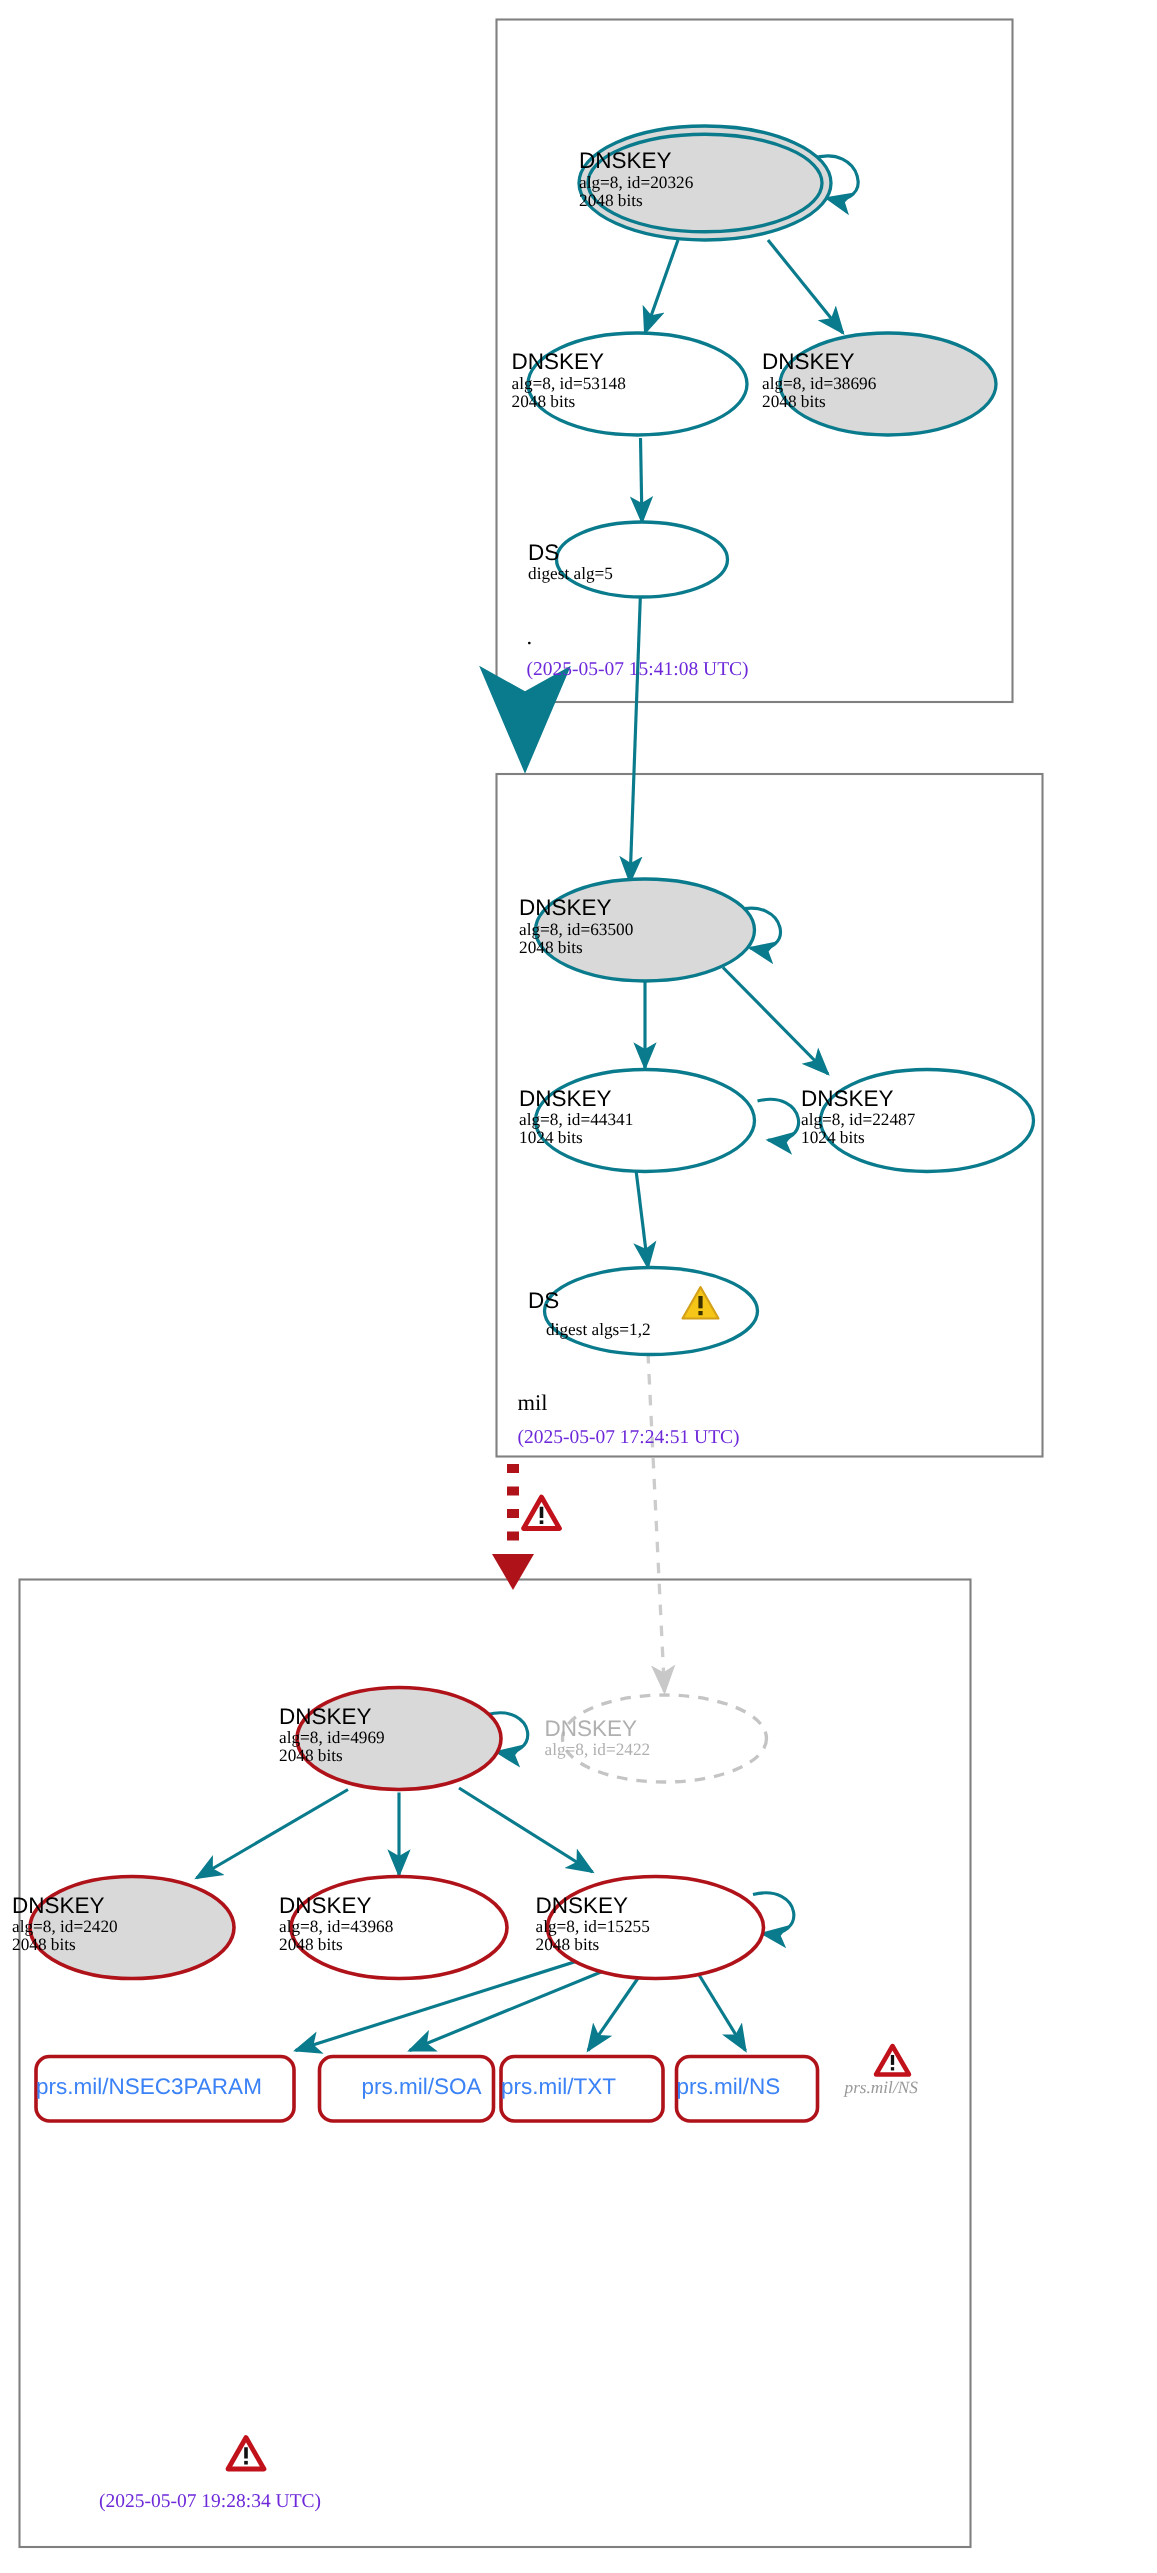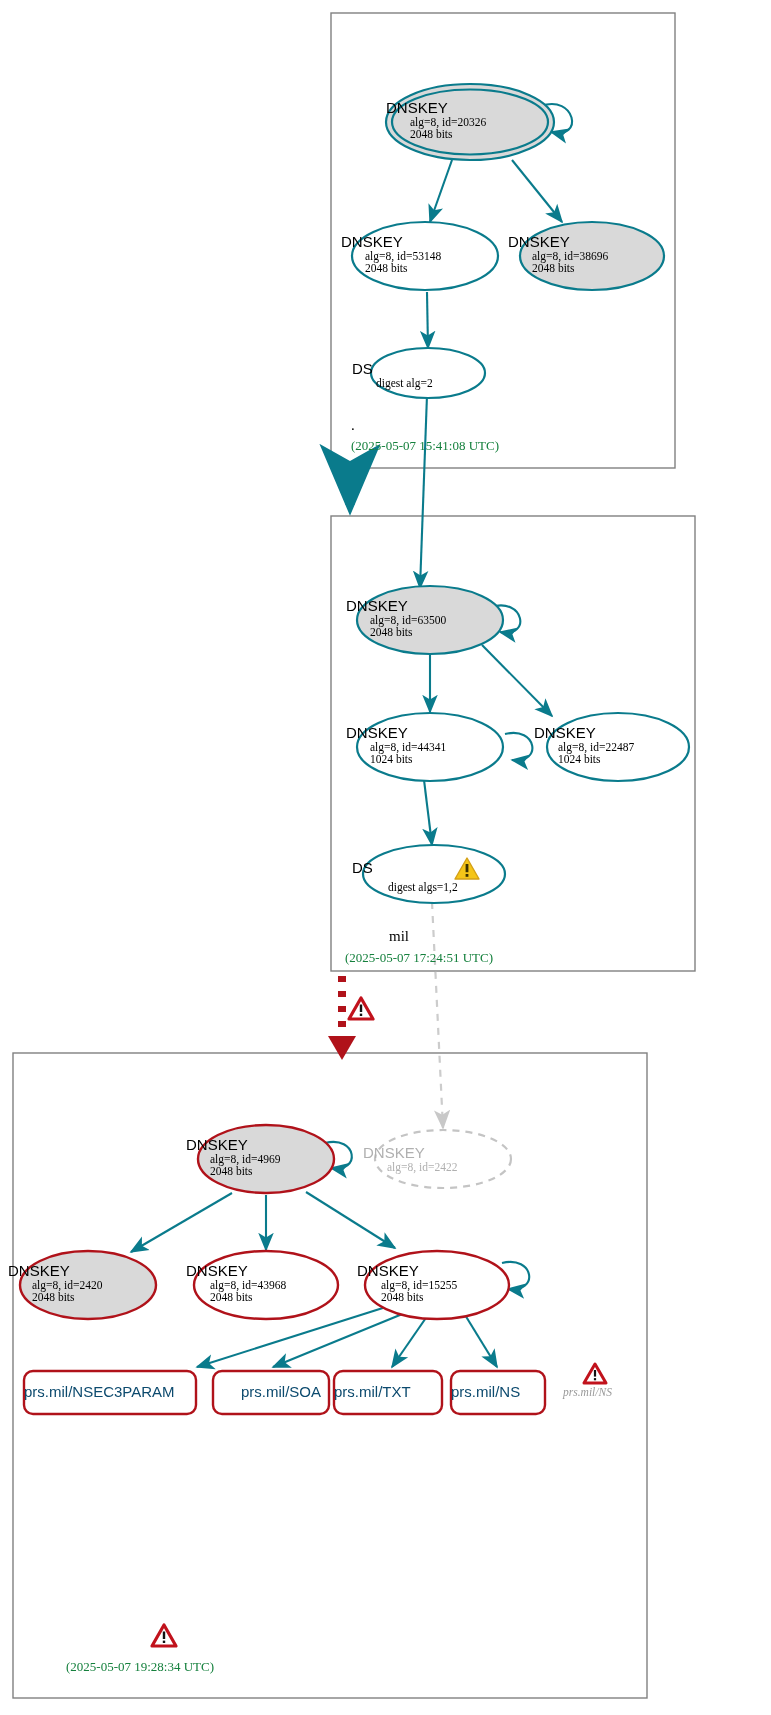--- a/index.html
+++ b/index.html
@@ -10,29 +10,29 @@
   }
   #stage{position:absolute;left:0;top:0;width:771px;height:1715px;}
   svg#diagram{position:absolute;left:0;top:0;width:771px;height:1715px;}
 
   
   .node-label{
     position:absolute;line-height:1.05;
     color:#000;pointer-events:none;white-space:nowrap;
   }
   .nl-title{font-family:"Liberation Sans", sans-serif;font-size:15px;}
-  .nl-sub{font-family:"Liberation Serif", serif;font-size:11.5px;margin-left:24px;}
-  .rr-label{font-family:"Liberation Sans", sans-serif;font-size:15px;color:#0c4a6e;}
+  .nl-sub{font-family:"Liberation Serif", serif;font-size:11.5px;}
+  .rr-label{font-family:"Liberation Sans", sans-serif;font-size:15px;color:#3b82f6;}
   .zone-name{
     position:absolute;font-family:"Liberation Serif", serif;
     font-size:15px;color:#000;
   }
   .zone-time{
     position:absolute;font-family:"Liberation Serif", serif;
-    font-size:13px;color:#15803d;
+    font-size:13px;color:#6d28d9;
   }
   .ghost-label{color:#b0b0b0;}
   .err-caption{
     position:absolute;font-family:"Liberation Serif", serif;
     font-style:italic;font-size:11.5px;color:#999999;
   }
 </style>
 </head>
 <body>
 
@@ -162,21 +162,21 @@
   </div>
 
   <div class="node-label" style="left:508px;top:234px;width:168px;">
     <div class="nl-title">DNSKEY</div>
     <div class="nl-sub">alg=8, id=38696</div>
     <div class="nl-sub">2048 bits</div>
   </div>
 
   <div class="node-label" style="left:352px;top:361px;width:152px;">
     <div class="nl-title">DS</div>
-    <div class="nl-sub">digest alg=2</div>
+    <div class="nl-sub">digest alg=5</div>
   </div>
 
   <div class="zone-name" style="left:351px;top:417px;">.</div>
   <div class="zone-time" style="left:351px;top:438px;">(2025-05-07 15:41:08 UTC)</div>
 
   <div class="node-label" style="left:346px;top:598px;width:168px;">
     <div class="nl-title">DNSKEY</div>
     <div class="nl-sub">alg=8, id=63500</div>
     <div class="nl-sub">2048 bits</div>
   </div>
@@ -193,21 +193,21 @@
     <div class="nl-sub">1024 bits</div>
   </div>
 
   <div class="node-label" style="left:352px;top:860px;width:130px;">
     <div class="nl-title">DS</div>
   </div>
   <div class="node-label" style="left:364px;top:881px;width:140px;">
     <div class="nl-sub">digest algs=1,2</div>
   </div>
 
-  <div class="zone-name" style="left:345px;top:928px;margin-left:44px;">mil</div>
+  <div class="zone-name" style="left:345px;top:928px;">mil</div>
   <div class="zone-time" style="left:345px;top:950px;text-align:center;">(2025-05-07 17:24:51 UTC)</div>
 
   <div class="node-label" style="left:186px;top:1137px;width:160px;">
     <div class="nl-title">DNSKEY</div>
     <div class="nl-sub">alg=8, id=4969</div>
     <div class="nl-sub">2048 bits</div>
   </div>
 
   <div class="node-label ghost-label" style="left:363px;top:1145px;width:160px;">
     <div class="nl-title">DNSKEY</div>

